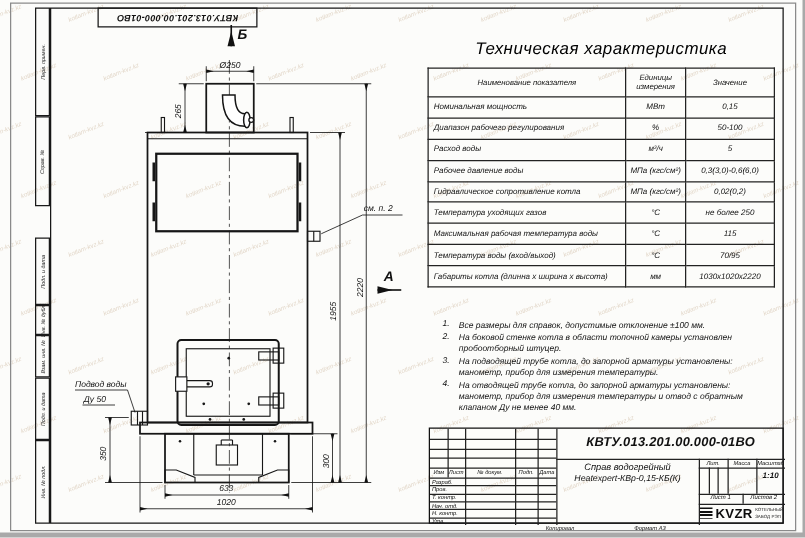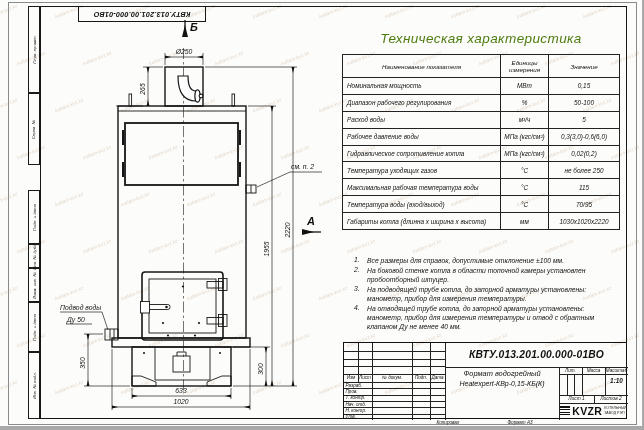--- a/index.html
+++ b/index.html
@@ -19,21 +19,21 @@
              font-size:7.3px;font-style:italic;font-weight:600;letter-spacing:.2px;color:#111}
   
   .watermarks{position:absolute;inset:0;pointer-events:none}
   .wmk{position:absolute;transform:rotate(-22deg);font-size:5px;font-style:italic;color:rgba(176,141,100,0.34);white-space:nowrap}
   
   svg.view{position:absolute;left:44px;top:14px}
   .dt{font:italic 6.8px "Liberation Sans",sans-serif;fill:#111}
   .vt{font:italic 700 11px "Liberation Sans",sans-serif;fill:#111}
   
   .spec-title{position:absolute;left:342px;top:31px;width:278px;text-align:center;
-              font-size:13.5px;font-style:italic;color:#4d7c0f;letter-spacing:.4px}
+              font-size:13.5px;font-style:italic;color:#000000;letter-spacing:.4px}
   table.spec{position:absolute;left:342px;top:54px;width:277px;border-collapse:collapse;table-layout:fixed}
   table.spec th,table.spec td{border:0.9px solid #222;color:#111;font-style:italic;overflow:hidden;white-space:nowrap}
   table.spec th{height:20px;font-size:6.2px;font-weight:400;white-space:normal;line-height:7px}
   table.spec td{height:13.9px;font-size:6.4px;text-align:center}
   table.spec td.c-name{text-align:left;padding-left:4px}
   
   .notes{position:absolute;left:350px;top:256px;width:270px}
   .note{display:flex;margin-bottom:1px}
   .nnum{width:13px;flex:none;font-size:6.8px;font-style:italic;color:#111;text-align:left;padding-left:4px}
   .ntext{font-size:6.8px;font-style:italic;color:#111;line-height:9px}
@@ -392,21 +392,21 @@
     <span class="lbl" style="left:86px;top:31px;width:15px">Дата</span>
     <span class="rlbl" style="top:39.5px">Разраб.</span>
     <span class="rlbl" style="top:45.8px">Пров.</span>
     <span class="rlbl" style="top:52.2px">Т. контр.</span>
     <span class="rlbl" style="top:58.5px">Нач. отд.</span>
     <span class="rlbl" style="top:64.8px">Н. контр.</span>
     <span class="rlbl" style="top:71px">Утв.</span>
 
     <div class="tb-num">КВТУ.013.201.00.000-01ВО</div>
     <i class="hl" style="left:101px;top:24px;width:183px"></i>
-    <div class="tb-name1">Формат водогрейный</div>
+    <div class="tb-name1">Справ водогрейный</div>
     <div class="tb-name2">Heatexpert-КВр-0,15-КБ(К)</div>
     <i class="vl" style="left:215px;top:24px;height:53px"></i>
     <i class="hl" style="left:215px;top:31px;width:69px"></i>
     <span class="lbl" style="left:215px;top:24px;width:23px;line-height:7px">Лит.</span>
     <span class="lbl" style="left:238px;top:24px;width:23px;line-height:7px">Масса</span>
     <span class="lbl" style="left:261px;top:24px;width:23px;line-height:7px">Масштаб</span>
     <i class="vl" style="left:238px;top:24px;height:28px"></i>
     <i class="vl" style="left:261px;top:24px;height:28px"></i>
     <i class="vl" style="left:222.7px;top:31px;height:21px"></i>
     <i class="vl" style="left:230.3px;top:31px;height:21px"></i>

